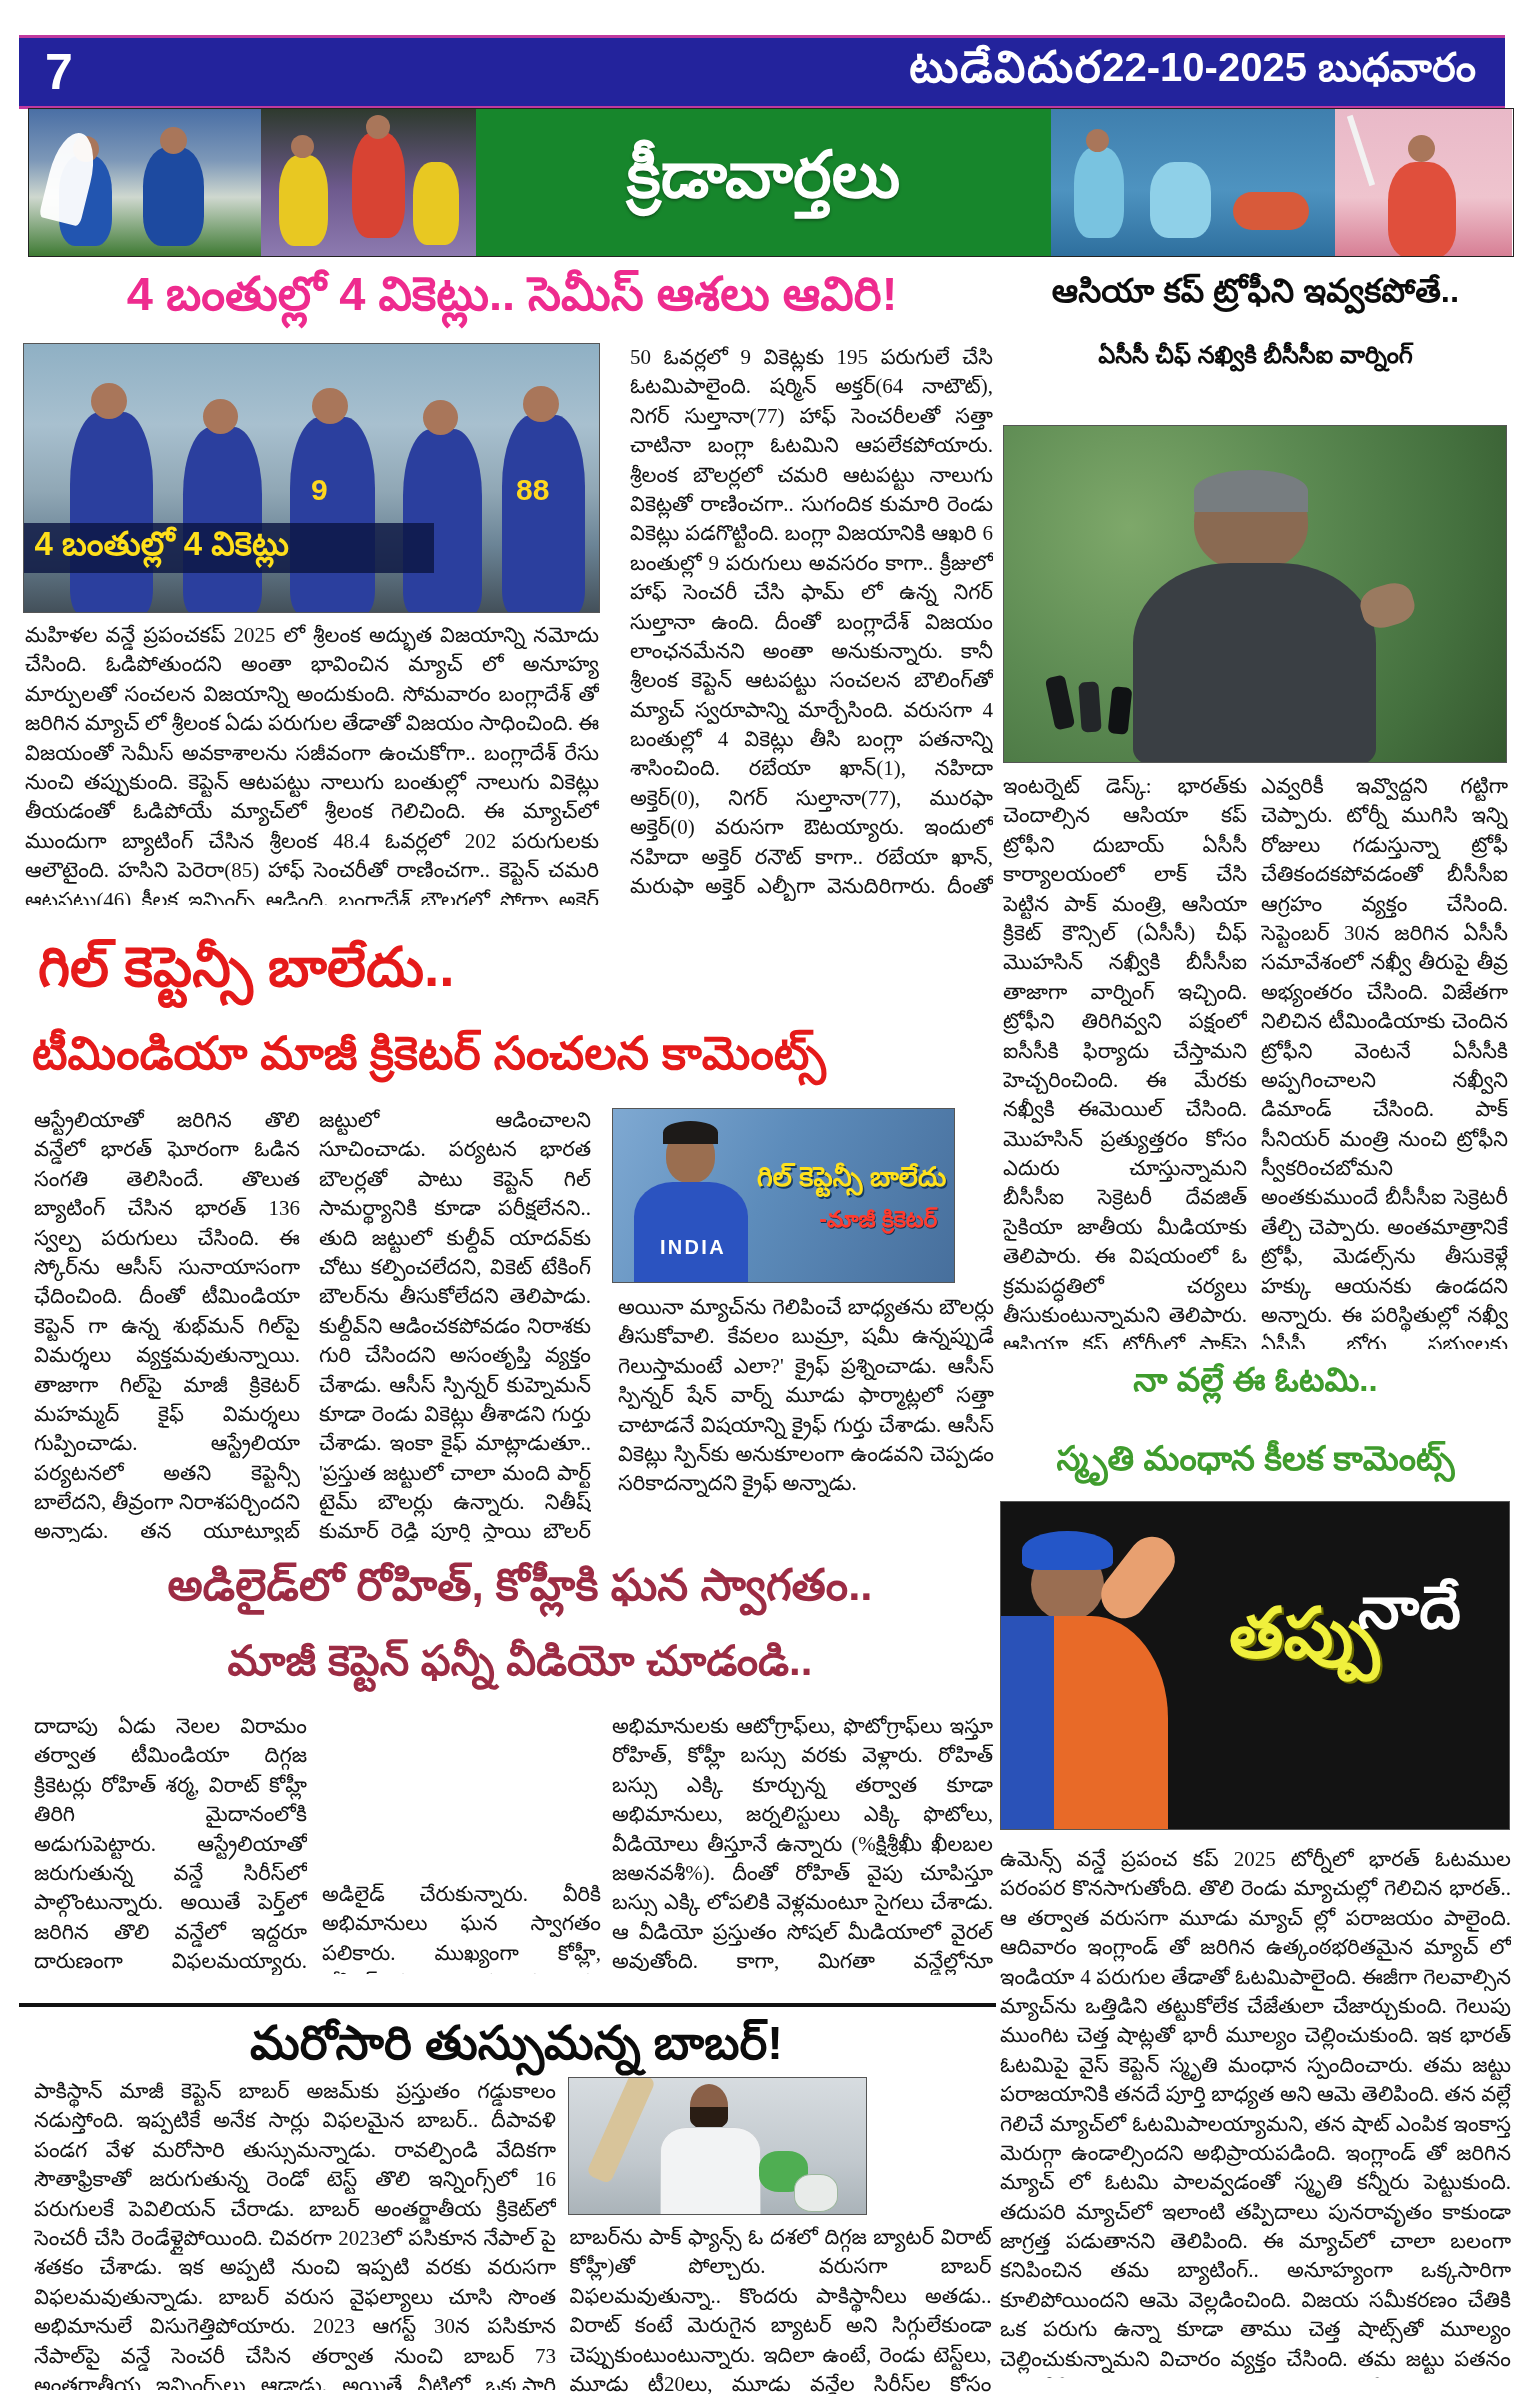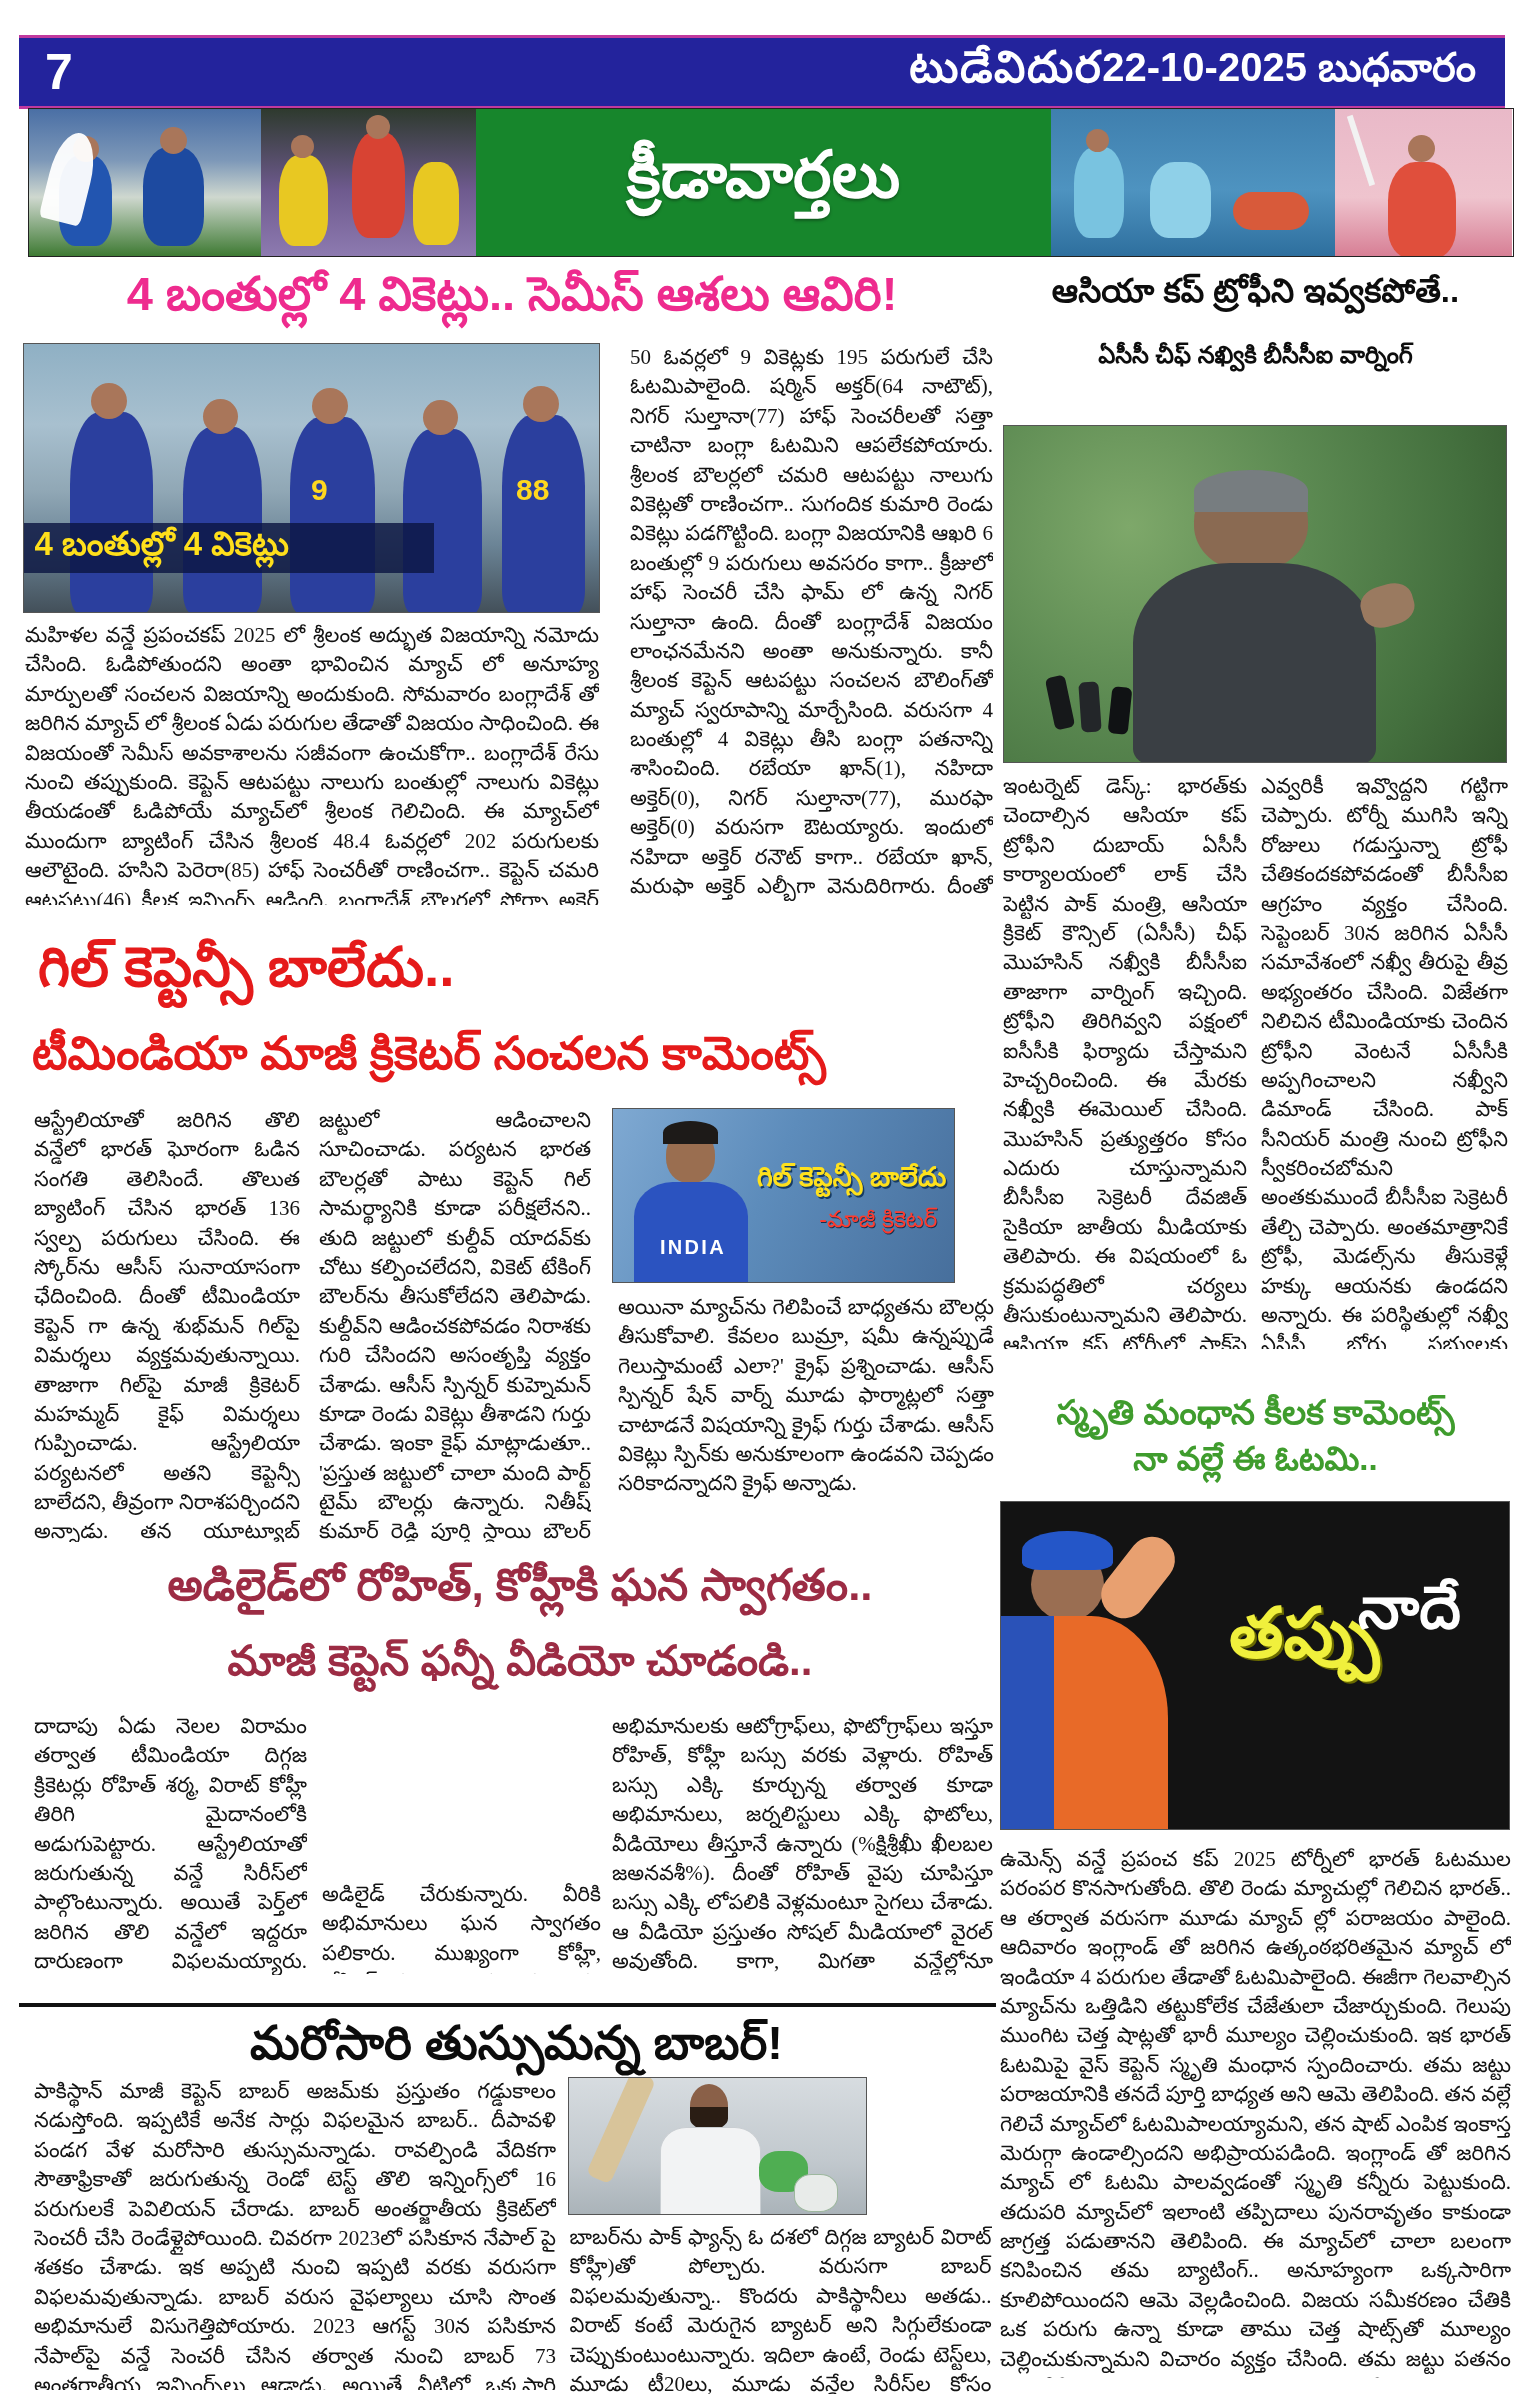--- a/index.html
+++ b/index.html
@@ -70,21 +70,21 @@
   .pnum{position:absolute;color:#ffd81f;font-family:"Liberation Sans",sans-serif;
     font-weight:bold;font-size:30px;}
   .naqvi-photo{left:1003px;top:425px;width:504px;height:338px;
     background:radial-gradient(circle at 25% 30%,#7ea86a,#5c8a52 40%,#44703e 75%,#35582f 100%);}
   .gill-photo{position:relative;width:343px;height:175px;border:0.8px solid #555;box-sizing:border-box;
     background:linear-gradient(115deg,#7fa9d2 0%,#5d8cbb 45%,#476f9c 100%);overflow:hidden;}
   .gill-title{position:absolute;right:7.6px;top:53px;color:#ffe11c;
     font-family:"Liberation Sans",sans-serif;font-weight:bold;font-size:27px;
     text-shadow:1.5px 1.5px 0 #153a63;}
   .gill-by{position:absolute;right:16.7px;top:97px;color:#ff3b2e;
-    font-family:"Liberation Sans",sans-serif;font-weight:normal;font-size:23px;
+    font-family:"Liberation Sans",sans-serif;font-weight:bold;font-size:23px;
     text-shadow:0.8px 0.8px 0 #12314f;}
   .jersey-text{position:absolute;color:#fff;font-family:"Liberation Sans",sans-serif;
     font-weight:bold;letter-spacing:2.3px;}
   .rohit-photo{position:relative;width:282px;height:161px;border:0.8px solid #555;box-sizing:border-box;
     background:linear-gradient(120deg,#4a1813 0%,#6e2419 55%,#3c120e 100%);overflow:hidden;}
   .rohit-ov{position:absolute;left:6px;bottom:7.6px;color:#ffd817;
     font-family:"Liberation Sans",sans-serif;font-weight:bold;font-size:33px;
     text-shadow:1.5px 1.5px 0 #8a1208,-1.5px 1.5px 0 #8a1208;}
   .smriti-photo{left:1000px;top:1501px;width:510px;height:329px;background:#131313;}
   .smriti-w1{position:absolute;left:228px;top:91px;color:#f0f03c;
@@ -191,22 +191,22 @@
       <div style="position:absolute;left:50px;top:12px;width:55px;height:23px;border-radius:50% 50% 0 0;background:#1d1a18;"></div>
       <div style="position:absolute;left:21px;top:73px;width:114px;height:102px;border-radius:34% 34% 0 0;background:#2b53c0;"></div>
       <div class="jersey-text" style="left:47px;top:127px;font-size:20px;">INDIA</div>
       <div class="gill-title">గిల్ కెప్టెన్సీ బాలేదు</div>
       <div class="gill-by">-మాజీ క్రికెటర్</div>
     </div>
     <div class="col" style="left:6px;top:185px;width:376px;height:247px;">అయినా మ్యాచ్‌ను గెలిపించే బాధ్యతను బౌలర్లు తీసుకోవాలి. కేవలం బుమ్రా, షమీ ఉన్నప్పుడే గెలుస్తామంటే ఎలా?' క్రైఫ్ ప్రశ్నించాడు. ఆసీస్ స్పిన్నర్ షేన్ వార్న్ మూడు ఫార్మాట్లలో సత్తా చాటాడనే విషయాన్ని క్రైఫ్ గుర్తు చేశాడు. ఆసీస్ వికెట్లు స్పిన్‌కు అనుకూలంగా ఉండవని చెప్పడం సరికాదన్నాదని క్రైఫ్ అన్నాడు.</div>
   </div>
 
   <div class="hl-green" style="top:1361px;">
+    <div style="font-size:33px;">నా వల్లే ఈ ఓటమి..</div>
     <div style="font-size:34px;margin-top:32px;">స్మృతి మంధాన కీలక కామెంట్స్</div>
-    <div style="font-size:33px;">నా వల్లే ఈ ఓటమి..</div>
   </div>
 
   <div class="photo smriti-photo">
     <div style="position:absolute;left:30px;top:46px;width:73px;height:73px;border-radius:50%;background:#9a6e52;"></div>
     <div style="position:absolute;left:21px;top:29px;width:91px;height:39px;border-radius:50% 50% 20% 20%;background:#2456c8;"></div>
     <div style="position:absolute;left:0px;top:114px;width:167px;height:222px;border-radius:30% 46% 0 0;background:#e86a28;"></div>
     <div style="position:absolute;left:0px;top:114px;width:53px;height:222px;background:#2a52b8;"></div>
     <div style="position:absolute;left:114px;top:30px;width:46px;height:91px;border-radius:23px;background:#e8a070;transform:rotate(38deg);"></div>
     <div class="smriti-w1">తప్పు</div>
     <div class="smriti-w2">నాదే</div>

